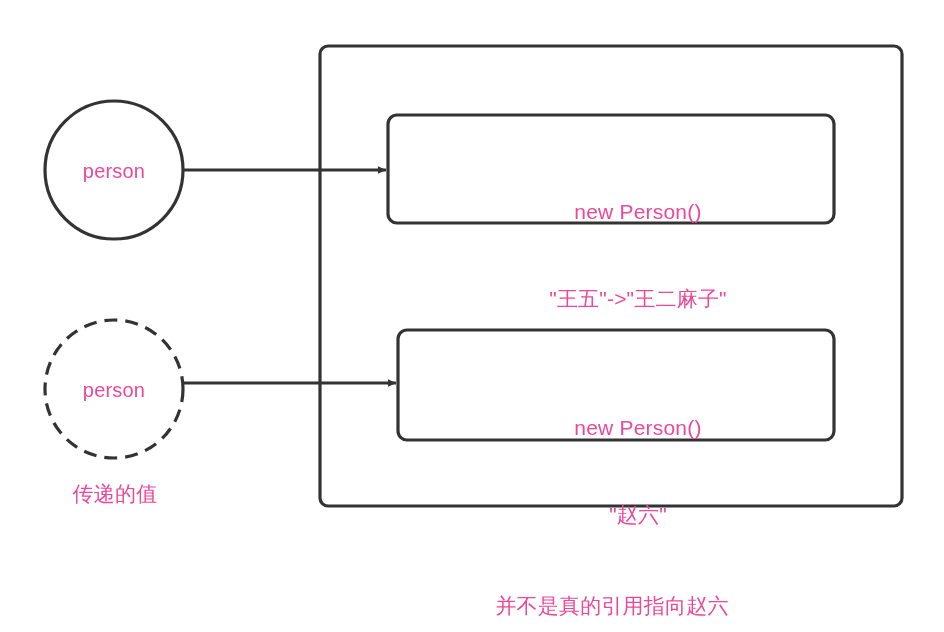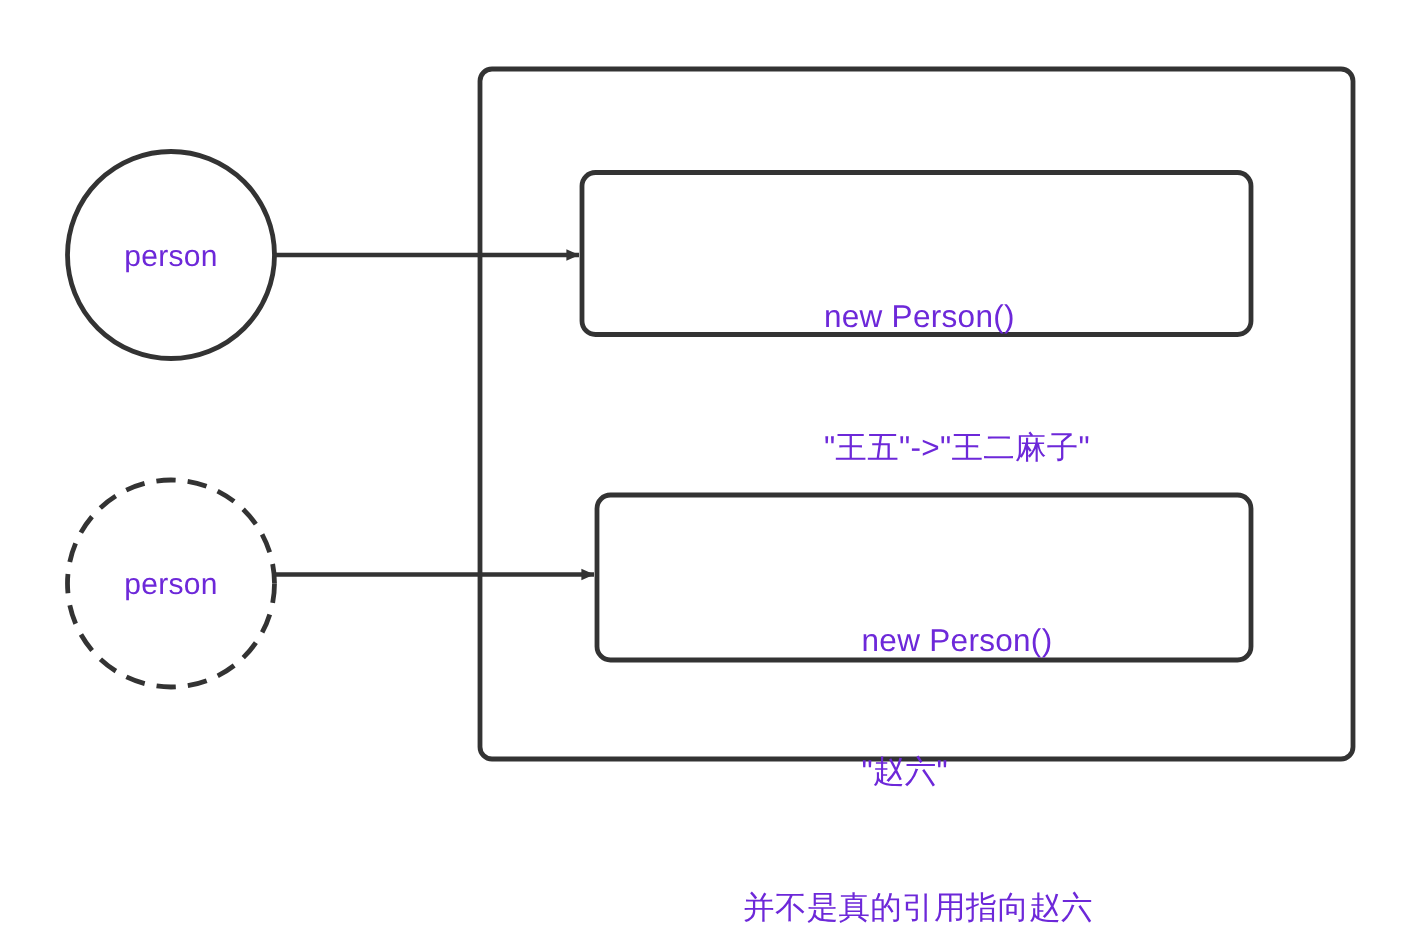--- a/index.html
+++ b/index.html
@@ -19,21 +19,22 @@
   }
   #diagram-svg {
     position: absolute;
     left: 0;
     top: 0;
     width: 944px;
     height: 632px;
   }
   .txt {
     position: absolute;
-    color: #6d28d9;
+    color: #ec4899;
+    text-align: center;
     white-space: pre;
     line-height: 1.38;
     letter-spacing: 0.2px;
   }
   .node-label {
     font-size: 20px;
   }
   .box-label {
     font-size: 21px;
     margin-left: 28px;
@@ -82,20 +83,21 @@
 
     <line x1="183" y1="170" x2="386" y2="170" stroke="#333333" stroke-width="3" marker-end="url(#arrowhead)"></line>
 
     <line x1="183" y1="383" x2="396" y2="383" stroke="#333333" stroke-width="3" marker-end="url(#arrowhead)"></line>
   </svg>
 
   <div class="txt node-label center-x" id="label-person-solid">person</div>
 
   <div class="txt node-label center-x" id="label-person-dashed">person</div>
 
+  <div class="txt caption center-x" id="label-passed-value">传递的值</div>
 
   <div class="txt box-label center-x" id="label-box-1">
     <div>new Person()</div>
     <div>"王五"-&gt;"王二麻子"</div>
   </div>
 
   <div class="txt box-label center-x" id="label-box-2">
     <div>new Person()</div>
     <div>"赵六"</div>
   </div>

